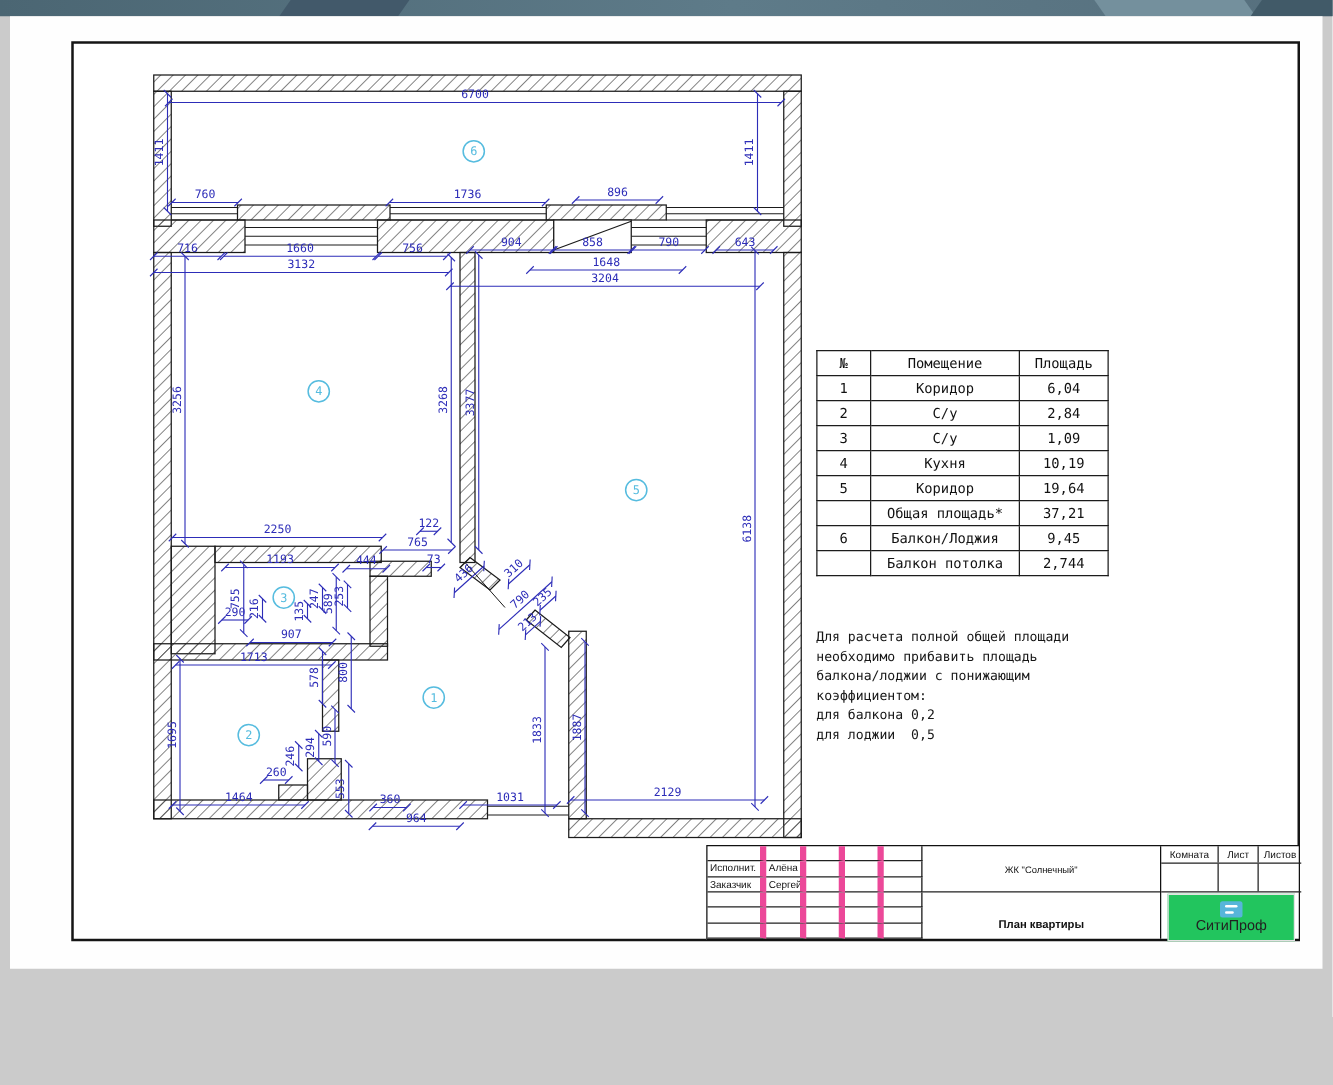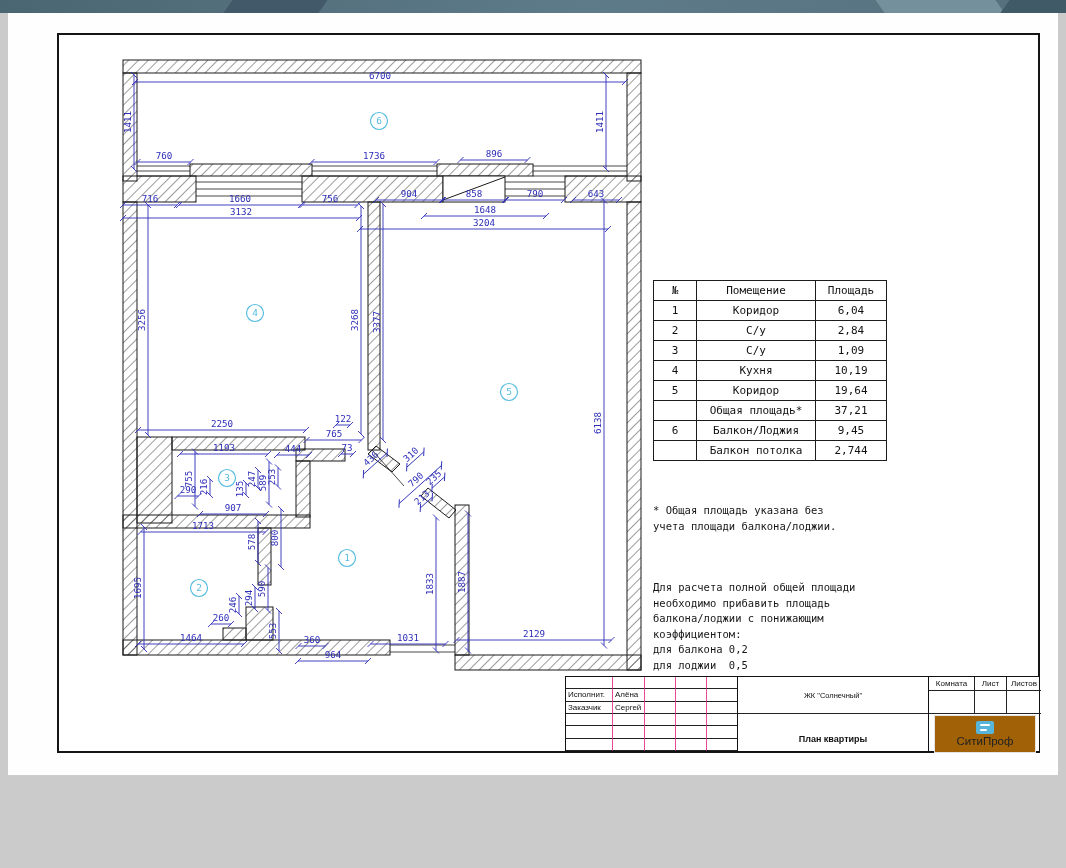--- a/index.html
+++ b/index.html
@@ -29,34 +29,34 @@
   #area-table .c-name{width:110px;}
   #area-table .c-area{width:62px;}
 
   
   #notes{position:absolute;left:653px;top:472px;font-family:"DejaVu Sans Mono",monospace;font-size:10.5px;color:#161616;line-height:15.5px;white-space:pre;}
   #notes .para{margin-bottom:15px;}
 
   
   #tblock{position:absolute;left:565px;top:676px;width:475px;height:76px;border:1.6px solid #111;box-sizing:border-box;background:#fff;font-size:8px;color:#111;}
   #tb-left{position:absolute;left:0;top:0;width:172px;height:100%;display:grid;grid-template-columns:47px 32px 31px 31px 1fr;grid-template-rows:repeat(6,1fr);}
-  #tb-left .cell{border-right:1px solid #ec4899;border-bottom:1px solid #222;padding:0 2px;display:flex;align-items:center;overflow:hidden;}
+  #tb-left .cell{border-right:5px solid #ec4899;border-bottom:1px solid #222;padding:0 2px;display:flex;align-items:center;overflow:hidden;}
   #tb-left .cell.last-r{border-right:1.4px solid #111;}
   #tb-center{position:absolute;left:172px;top:0;width:190px;height:100%;}
   #tb-center .proj{position:absolute;left:0;top:0;width:100%;height:36px;border-bottom:1px solid #222;display:flex;align-items:center;justify-content:center;font-size:7.5px;}
   #tb-center .doc{position:absolute;left:0;top:36px;width:100%;height:52px;display:flex;align-items:center;justify-content:center;font-weight:bold;font-size:9px;}
   #tb-right{position:absolute;left:362px;top:0;width:113px;height:100%;border-left:1.4px solid #111;box-sizing:border-box;}
   #tb-right .hdr{display:grid;grid-template-columns:46px 32px 1fr;height:13px;border-bottom:1px solid #222;}
   #tb-right .hdr div{border-right:1px solid #222;display:flex;align-items:center;justify-content:center;}
   #tb-right .hdr div:last-child{border-right:none;}
   #tb-right .empty-row{display:grid;grid-template-columns:46px 32px 1fr;height:22px;border-bottom:1px solid #222;}
   #tb-right .empty-row div{border-right:1px solid #222;}
   #tb-right .empty-row div:last-child{border-right:none;}
   #logo-cell{height:39px;display:flex;align-items:center;justify-content:center;}
-  #logo-box{width:100px;height:36px;background:#a16207;border:1px solid #e3e3e3;display:flex;flex-direction:column;align-items:center;justify-content:center;}
+  #logo-box{width:100px;height:36px;background:#22c55e;border:1px solid #e3e3e3;display:flex;flex-direction:column;align-items:center;justify-content:center;}
   #logo-icon{width:18px;height:13px;background:#57b5da;border-radius:2px;position:relative;margin-bottom:1px;}
   #logo-icon span{position:absolute;left:4px;height:2.5px;background:#fff;border-radius:1px;}
   #logo-icon .b1{top:3px;width:10px;}
   #logo-icon .b2{top:8px;width:7px;}
   #logo-text{font-size:11.5px;color:#222;font-family:"Liberation Sans",sans-serif;}
 </style>
 </head>
 <body>
 
 <div id="canvas">
@@ -547,21 +547,20 @@
         </tr>
         <tr>
           <td class="c-num"></td>
           <td class="c-name">Балкон потолка</td>
           <td class="c-area">2,744</td>
         </tr>
       </tbody>
   </table>
 
   <div id="notes">
-    <div class="para"><div>* Общая площадь указана без</div><div>учета площади балкона/лоджии.</div></div>
     <div class="para"><div>Для расчета полной общей площади</div><div>необходимо прибавить площадь</div><div>балкона/лоджии с понижающим</div><div>коэффициентом:</div><div>для балкона 0,2</div><div>для лоджии  0,5</div></div>
   </div>
 
   <div id="tblock">
     <div id="tb-left">
       <div class="cell"></div>
         <div class="cell"></div>
         <div class="cell"></div>
         <div class="cell"></div>
         <div class="cell last-r"></div>

